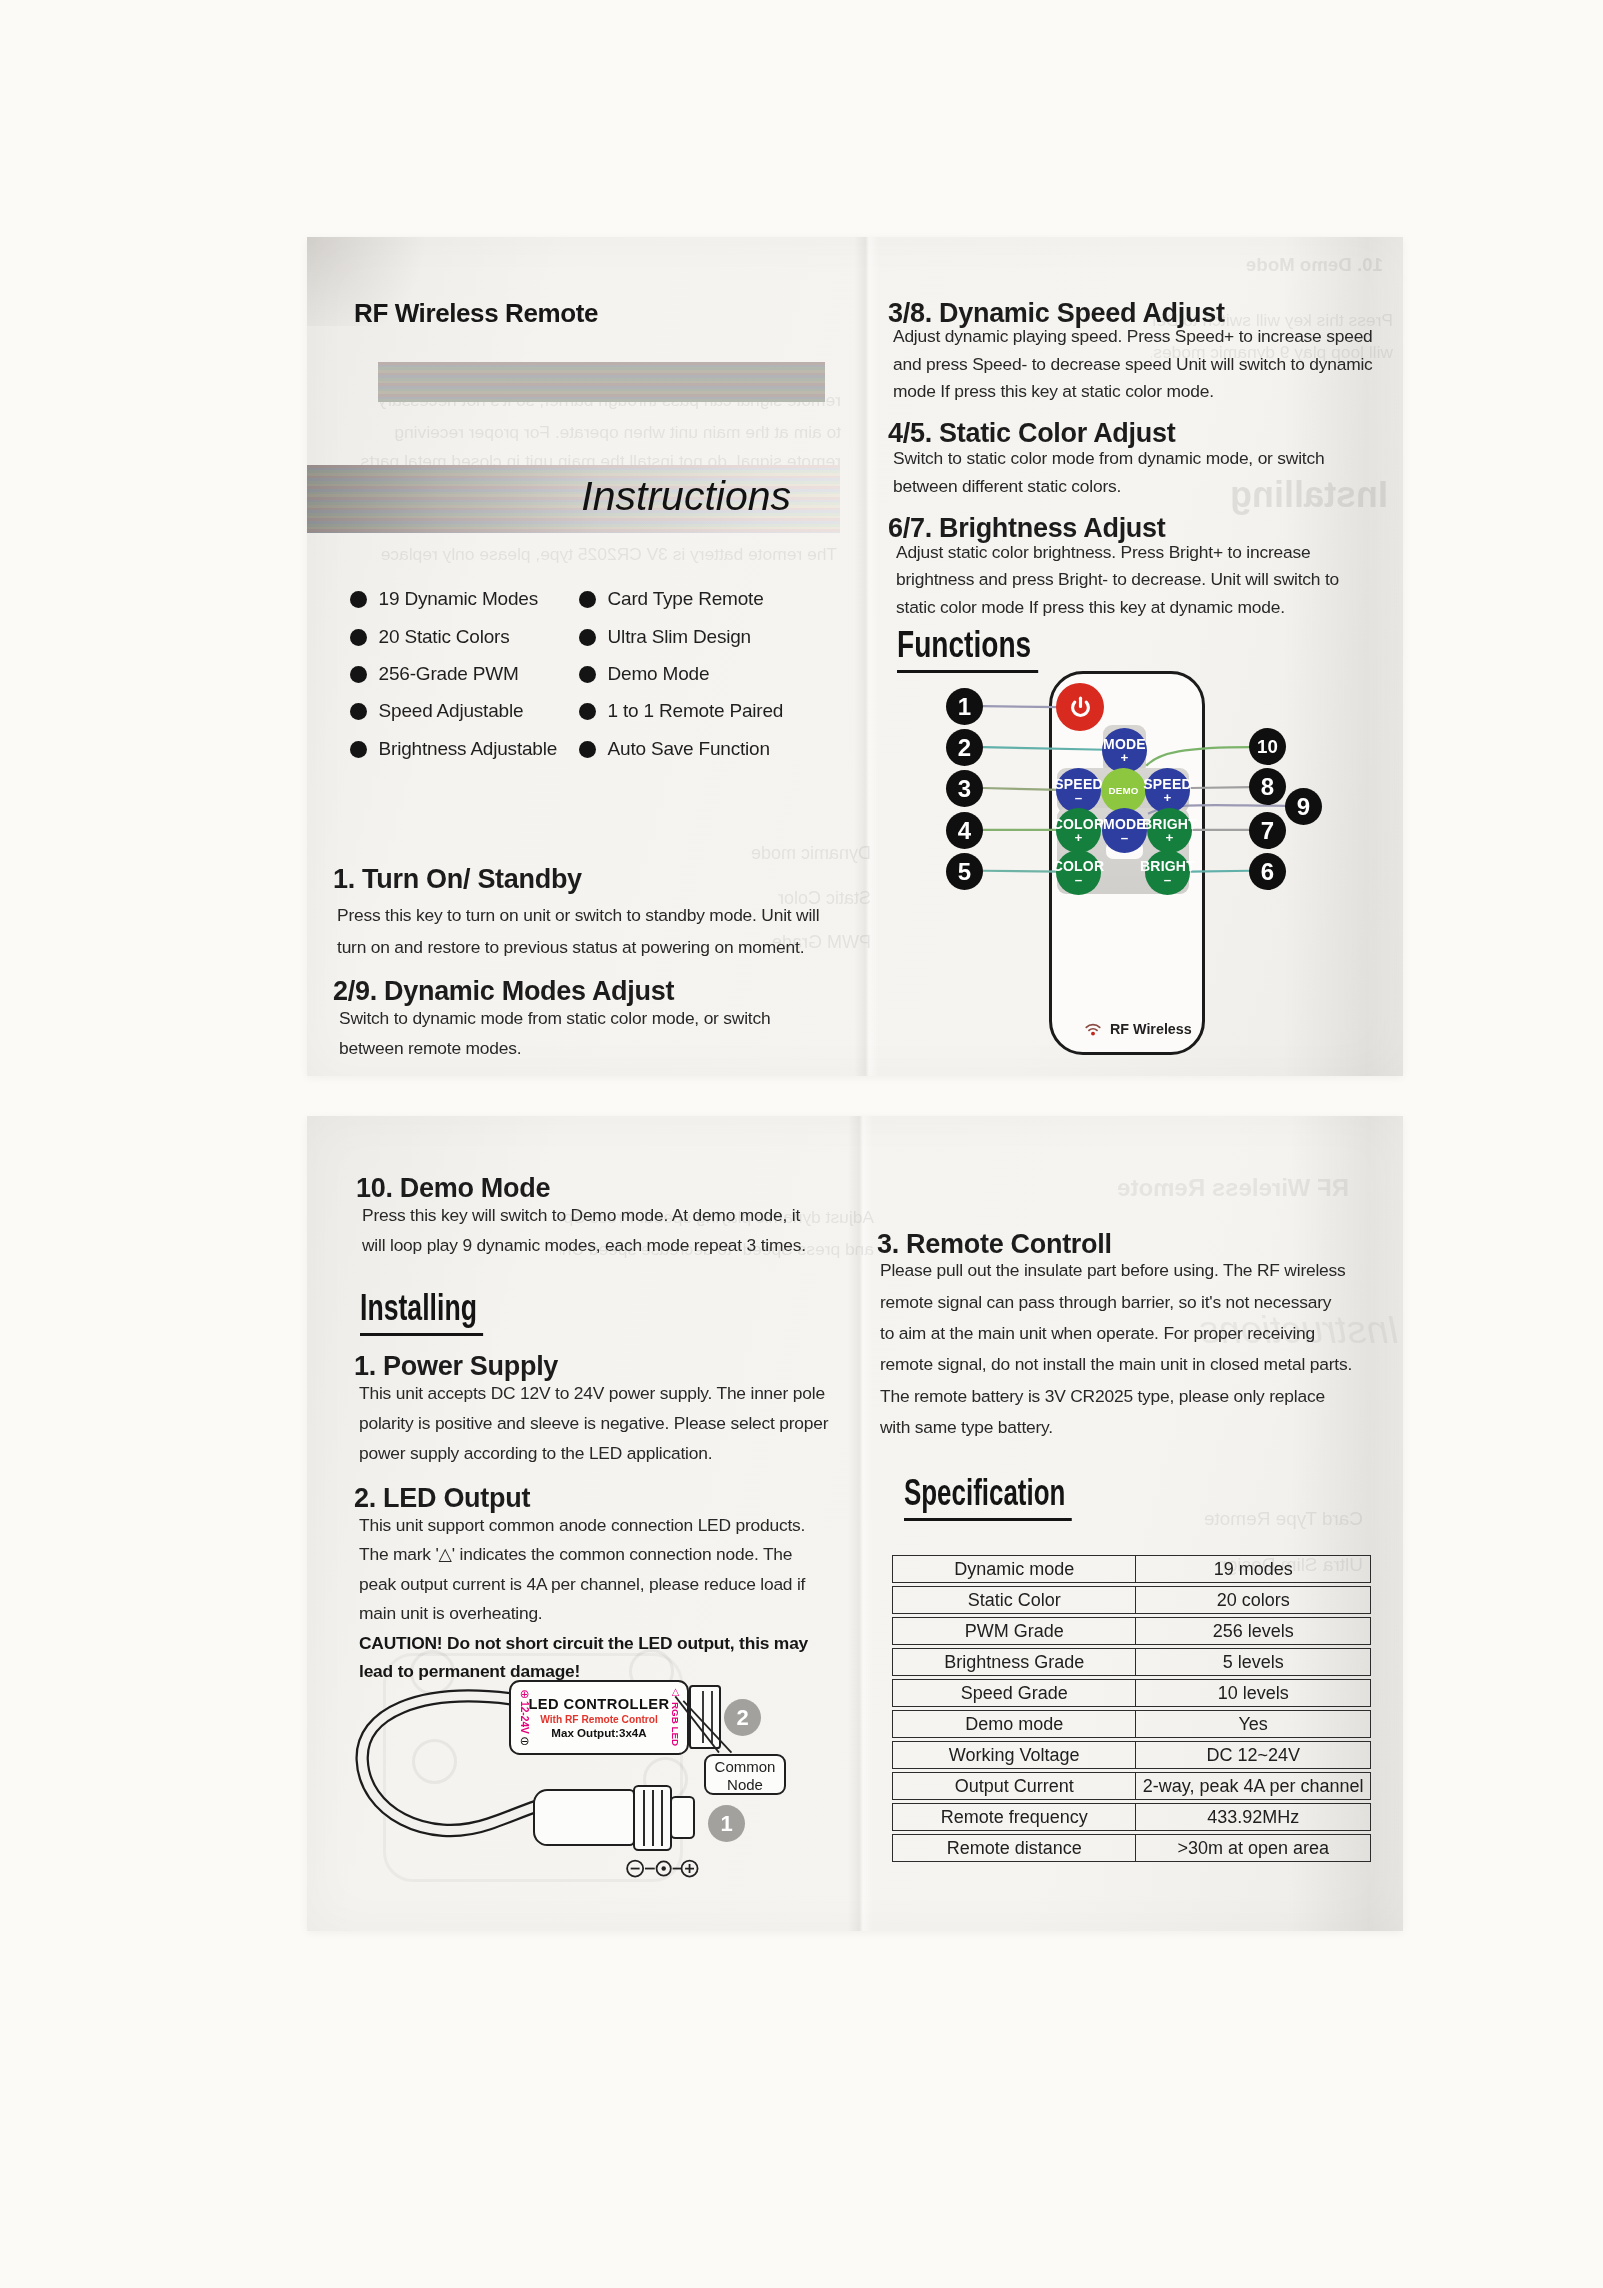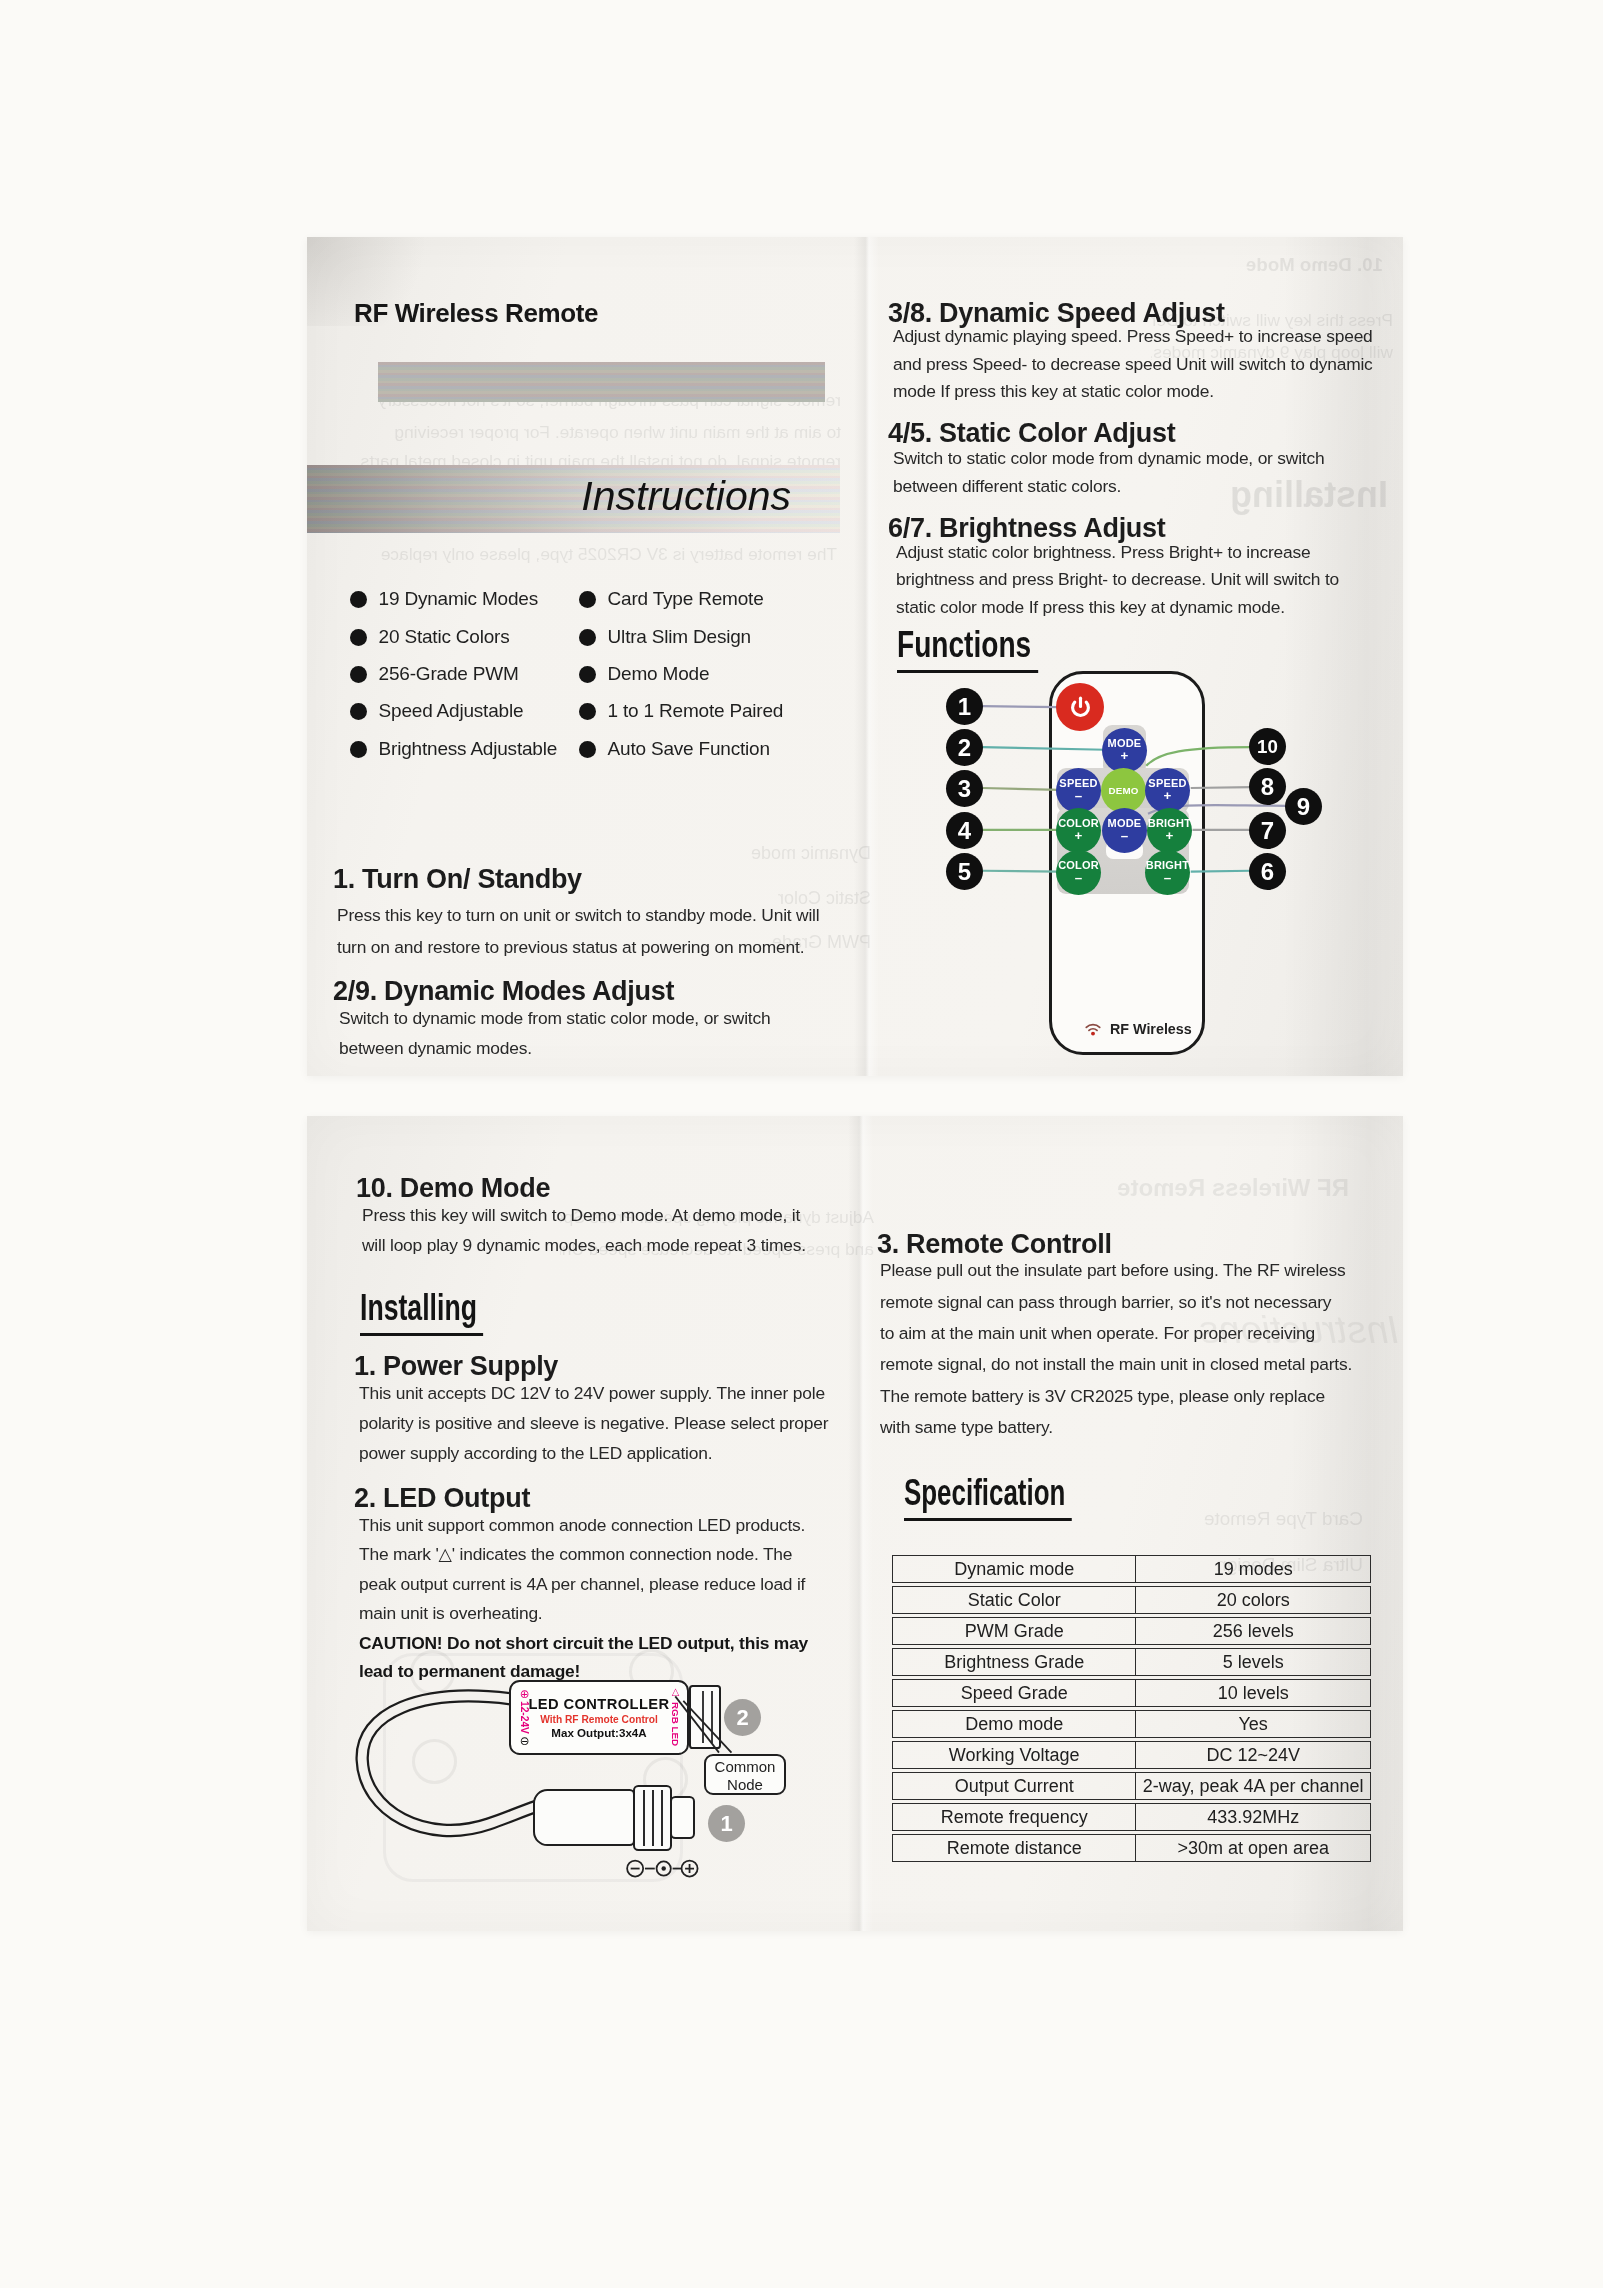--- a/index.html
+++ b/index.html
@@ -28,21 +28,21 @@
   .tl.b{font-weight:bold;color:#161616;}
   .bighead{position:absolute;font-weight:bold;font-size:36px;color:#141414;border-bottom:3.6px solid #141414;
            padding:0 9px 3.6px 0;transform-origin:left top;white-space:nowrap;}
 
   .remote-body{position:absolute;left:1049px;top:671px;width:156px;height:384px;border:3.1px solid #1b1b1b;
                border-radius:34px;background:#fcfbf9;box-sizing:border-box;}
   .slab{position:absolute;background:linear-gradient(#d8d6d3,#d1cfcc);border-radius:9px;}
   .notch{position:absolute;background:#fcfbf9;border-radius:7.1px;}
   .rbtn{position:absolute;width:45px;height:45px;border-radius:50%;display:flex;flex-direction:column;
         align-items:center;justify-content:center;color:#fff;line-height:1;box-sizing:border-box;}
-  .rbtn .lb{font-size:11px;font-weight:bold;letter-spacing:0.2px;}
+  .rbtn .lb{font-size:14px;font-weight:bold;letter-spacing:0.2px;}
   .rbtn .sg{font-size:13.4px;font-weight:bold;margin-top:0px;}
   .blue{background:#2e3da0;}
   .green{background:#8dc63f;}
   .black{background:#15803d;}
   .power{left:1056px;top:683px;width:48px;height:48px;background:#d92a1f;}
   .co{position:absolute;width:37px;height:37px;border-radius:50%;background:#0f0f0f;color:#fff;
       display:flex;align-items:center;justify-content:center;font-weight:bold;font-size:24px;}
   .co10{font-size:18.7px;}
   .rf{position:absolute;left:1084px;top:1021px;display:flex;gap:8px;align-items:center;}
   .rf-text{font-size:14.3px;font-weight:bold;color:#222;white-space:nowrap;}
@@ -152,21 +152,21 @@
   <div class="feat" style="left:579px;top:738px;">
       <span class="dot"></span>
       <span>Auto Save Function</span>
     </div>
 
   <div class="sh" style="left:333px;top:864px;">1. Turn On/ Standby</div>
   <div class="tl" style="left:337px;top:905px;">Press this key to turn on unit or switch to standby mode. Unit will</div>
   <div class="tl" style="left:337px;top:937px;">turn on and restore to previous status at powering on moment.</div>
   <div class="sh" style="left:333px;top:976px;">2/9. Dynamic Modes Adjust</div>
   <div class="tl" style="left:339px;top:1008px;">Switch to dynamic mode from static color mode, or switch</div>
-  <div class="tl" style="left:339px;top:1038px;">between dynamic modes.</div>
+  <div class="tl" style="left:339px;top:1038px;">between remote modes.</div>
 
   <div class="sh" style="left:888px;top:298px;">3/8. Dynamic Speed Adjust</div>
   <div class="tl" style="left:893px;top:326px;">Adjust dynamic playing speed. Press Speed+ to increase speed</div>
   <div class="tl" style="left:893px;top:354px;">and press Speed- to decrease speed  Unit will switch to dynamic</div>
   <div class="tl" style="left:893px;top:381px;">mode If press this key at static color mode.</div>
   <div class="sh" style="left:888px;top:397px;margin-top:21.4px;">4/5. Static Color Adjust</div>
   <div class="tl" style="left:893px;top:448px;">Switch to static color mode from dynamic mode, or switch</div>
   <div class="tl" style="left:893px;top:476px;">between different static colors.</div>
   <div class="sh" style="left:888px;top:513px;">6/7. Brightness Adjust</div>
   <div class="tl" style="left:896px;top:542px;">Adjust static color brightness. Press Bright+ to increase</div>

